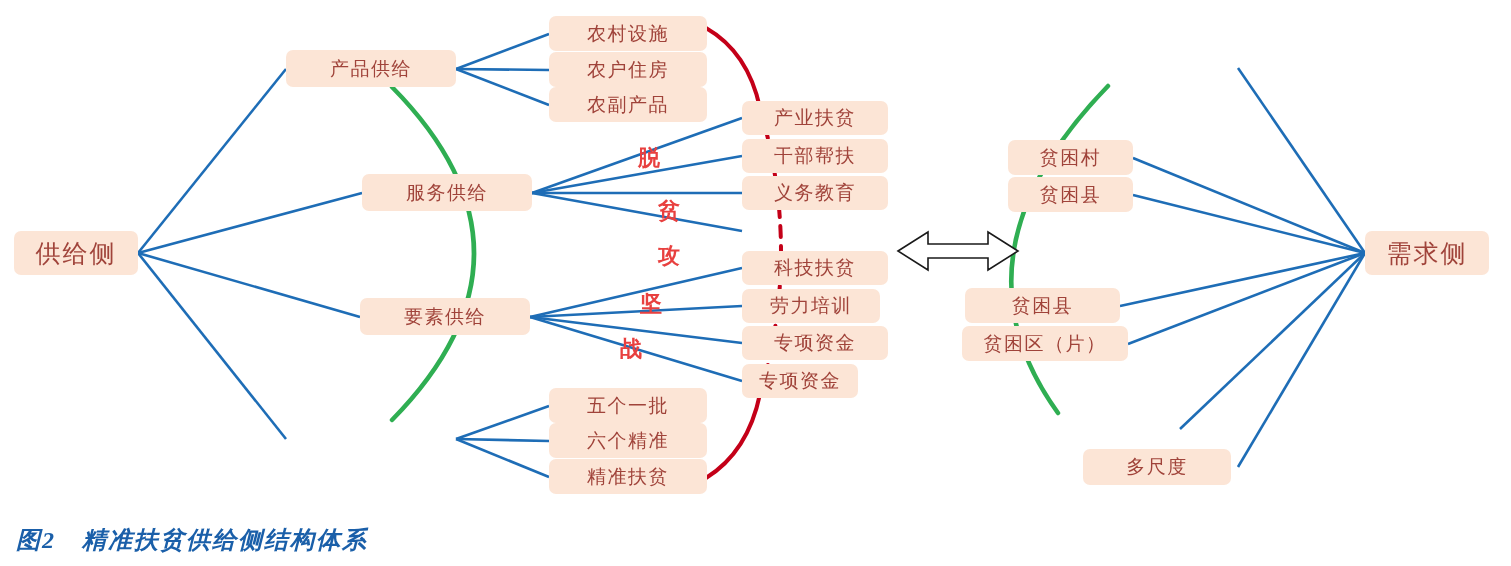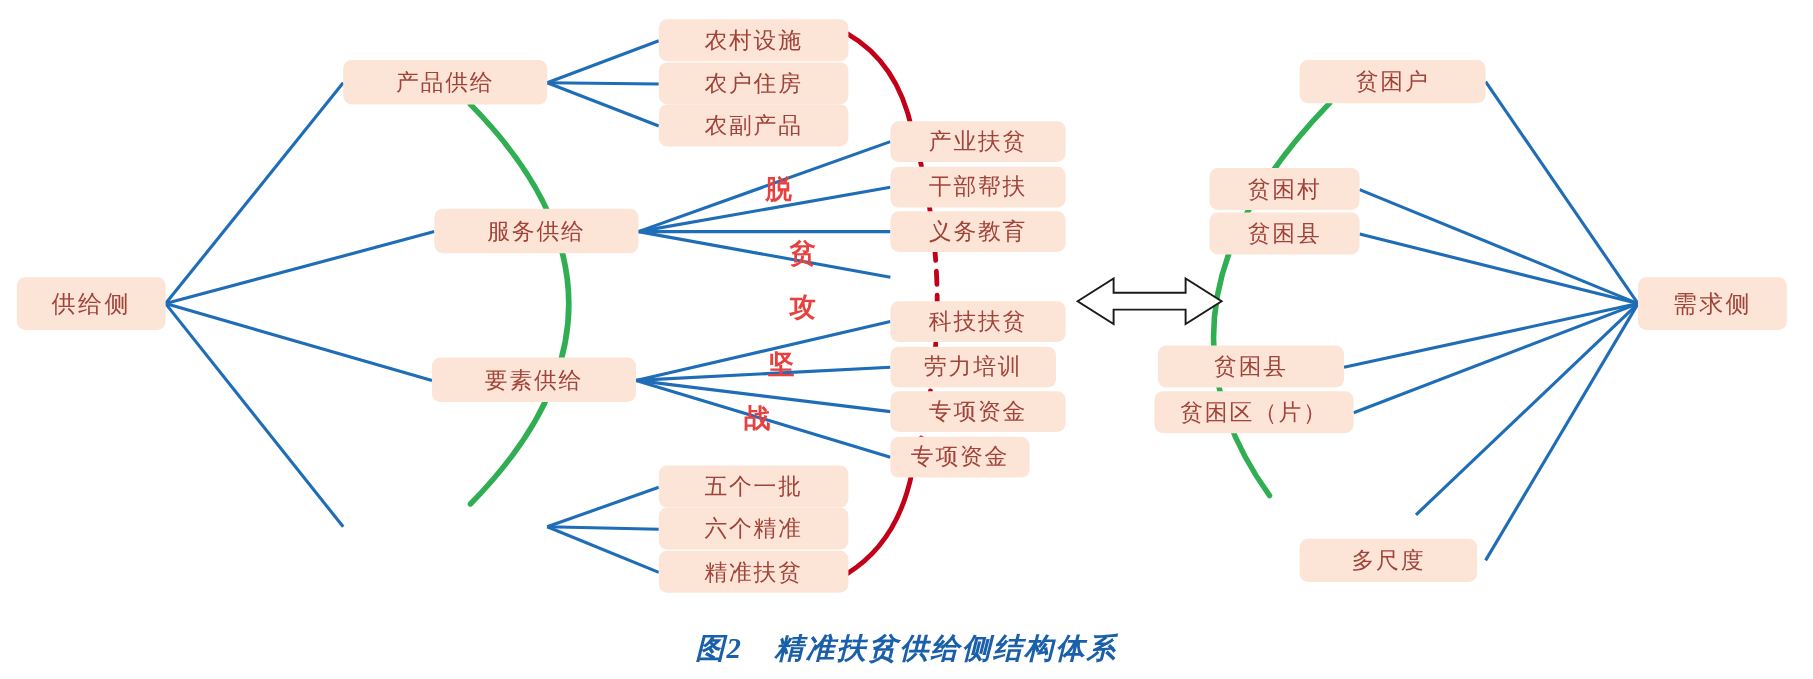--- a/index.html
+++ b/index.html
@@ -29,41 +29,42 @@
     justify-content: center;
     background: var(--box-bg);
     color: var(--box-text);
     border-radius: 7px;
     font-size: 19px;
     letter-spacing: 1.5px;
     z-index: 2;
     white-space: nowrap;
     text-align: center;
   }
-  .node.big { font-size: 20px; letter-spacing: 2px; }
+  .node.big { font-size: 25px; letter-spacing: 2px; }
   .slogan-char {
     position: absolute;
     z-index: 3;
     color: var(--slogan-red);
     font-size: 22px;
     font-weight: 600;
     line-height: 1;
   }
   .caption {
     position: absolute;
     left: 0; right: 0;
     top: 524px;
-    text-align: center;
+    text-align: left;
     color: var(--caption-blue);
     font-family: "Liberation Serif", serif;
     font-style: italic;
     font-weight: 700;
     font-size: 24px;
     letter-spacing: 2px;
     z-index: 2;
+    padding-left: 16px;
   }
   .line { stroke: var(--line-blue); stroke-width: 2.6; }
   .arc-green { stroke: var(--arc-green); stroke-width: 4.5; fill: none; stroke-linecap: round; }
   .arc-red { stroke: var(--arc-red); stroke-width: 4; fill: none; stroke-linecap: round; }
   .arc-red.dashed { stroke-dasharray: 11 9; }
   .dbl-arrow { fill: #ffffff; stroke: #1a1a1a; stroke-width: 1.6; stroke-linejoin: miter; }
 </style>
 </head>
 <body>
 
@@ -133,21 +134,20 @@
 
   <div class="node" style="left:742px;top:251px;width:146px;height:34px">科技扶贫</div>
   <div class="node" style="left:742px;top:289px;width:138px;height:34px">劳力培训</div>
   <div class="node" style="left:742px;top:326px;width:146px;height:34px">专项资金</div>
   <div class="node" style="left:742px;top:364px;width:116px;height:34px">专项资金</div>
 
   <div class="node" style="left:549px;top:388px;width:158px;height:35px">五个一批</div>
   <div class="node" style="left:549px;top:423px;width:158px;height:35px">六个精准</div>
   <div class="node" style="left:549px;top:459px;width:158px;height:35px">精准扶贫</div>
 
-  <div class="node" style="left:1083px;top:50px;width:155px;height:36px">贫困户</div>
   <div class="node" style="left:1008px;top:140px;width:125px;height:35px">贫困村</div>
   <div class="node" style="left:1008px;top:177px;width:125px;height:35px">贫困县</div>
   <div class="node" style="left:965px;top:288px;width:155px;height:35px">贫困县</div>
   <div class="node" style="left:962px;top:326px;width:166px;height:35px">贫困区（片）</div>
   <div class="node" style="left:1083px;top:449px;width:148px;height:36px">多尺度</div>
 
   <span class="slogan-char" style="left:638px;top:147px">脱</span>
   <span class="slogan-char" style="left:658px;top:200px">贫</span>
   <span class="slogan-char" style="left:658px;top:245px">攻</span>
   <span class="slogan-char" style="left:640px;top:293px">坚</span>

